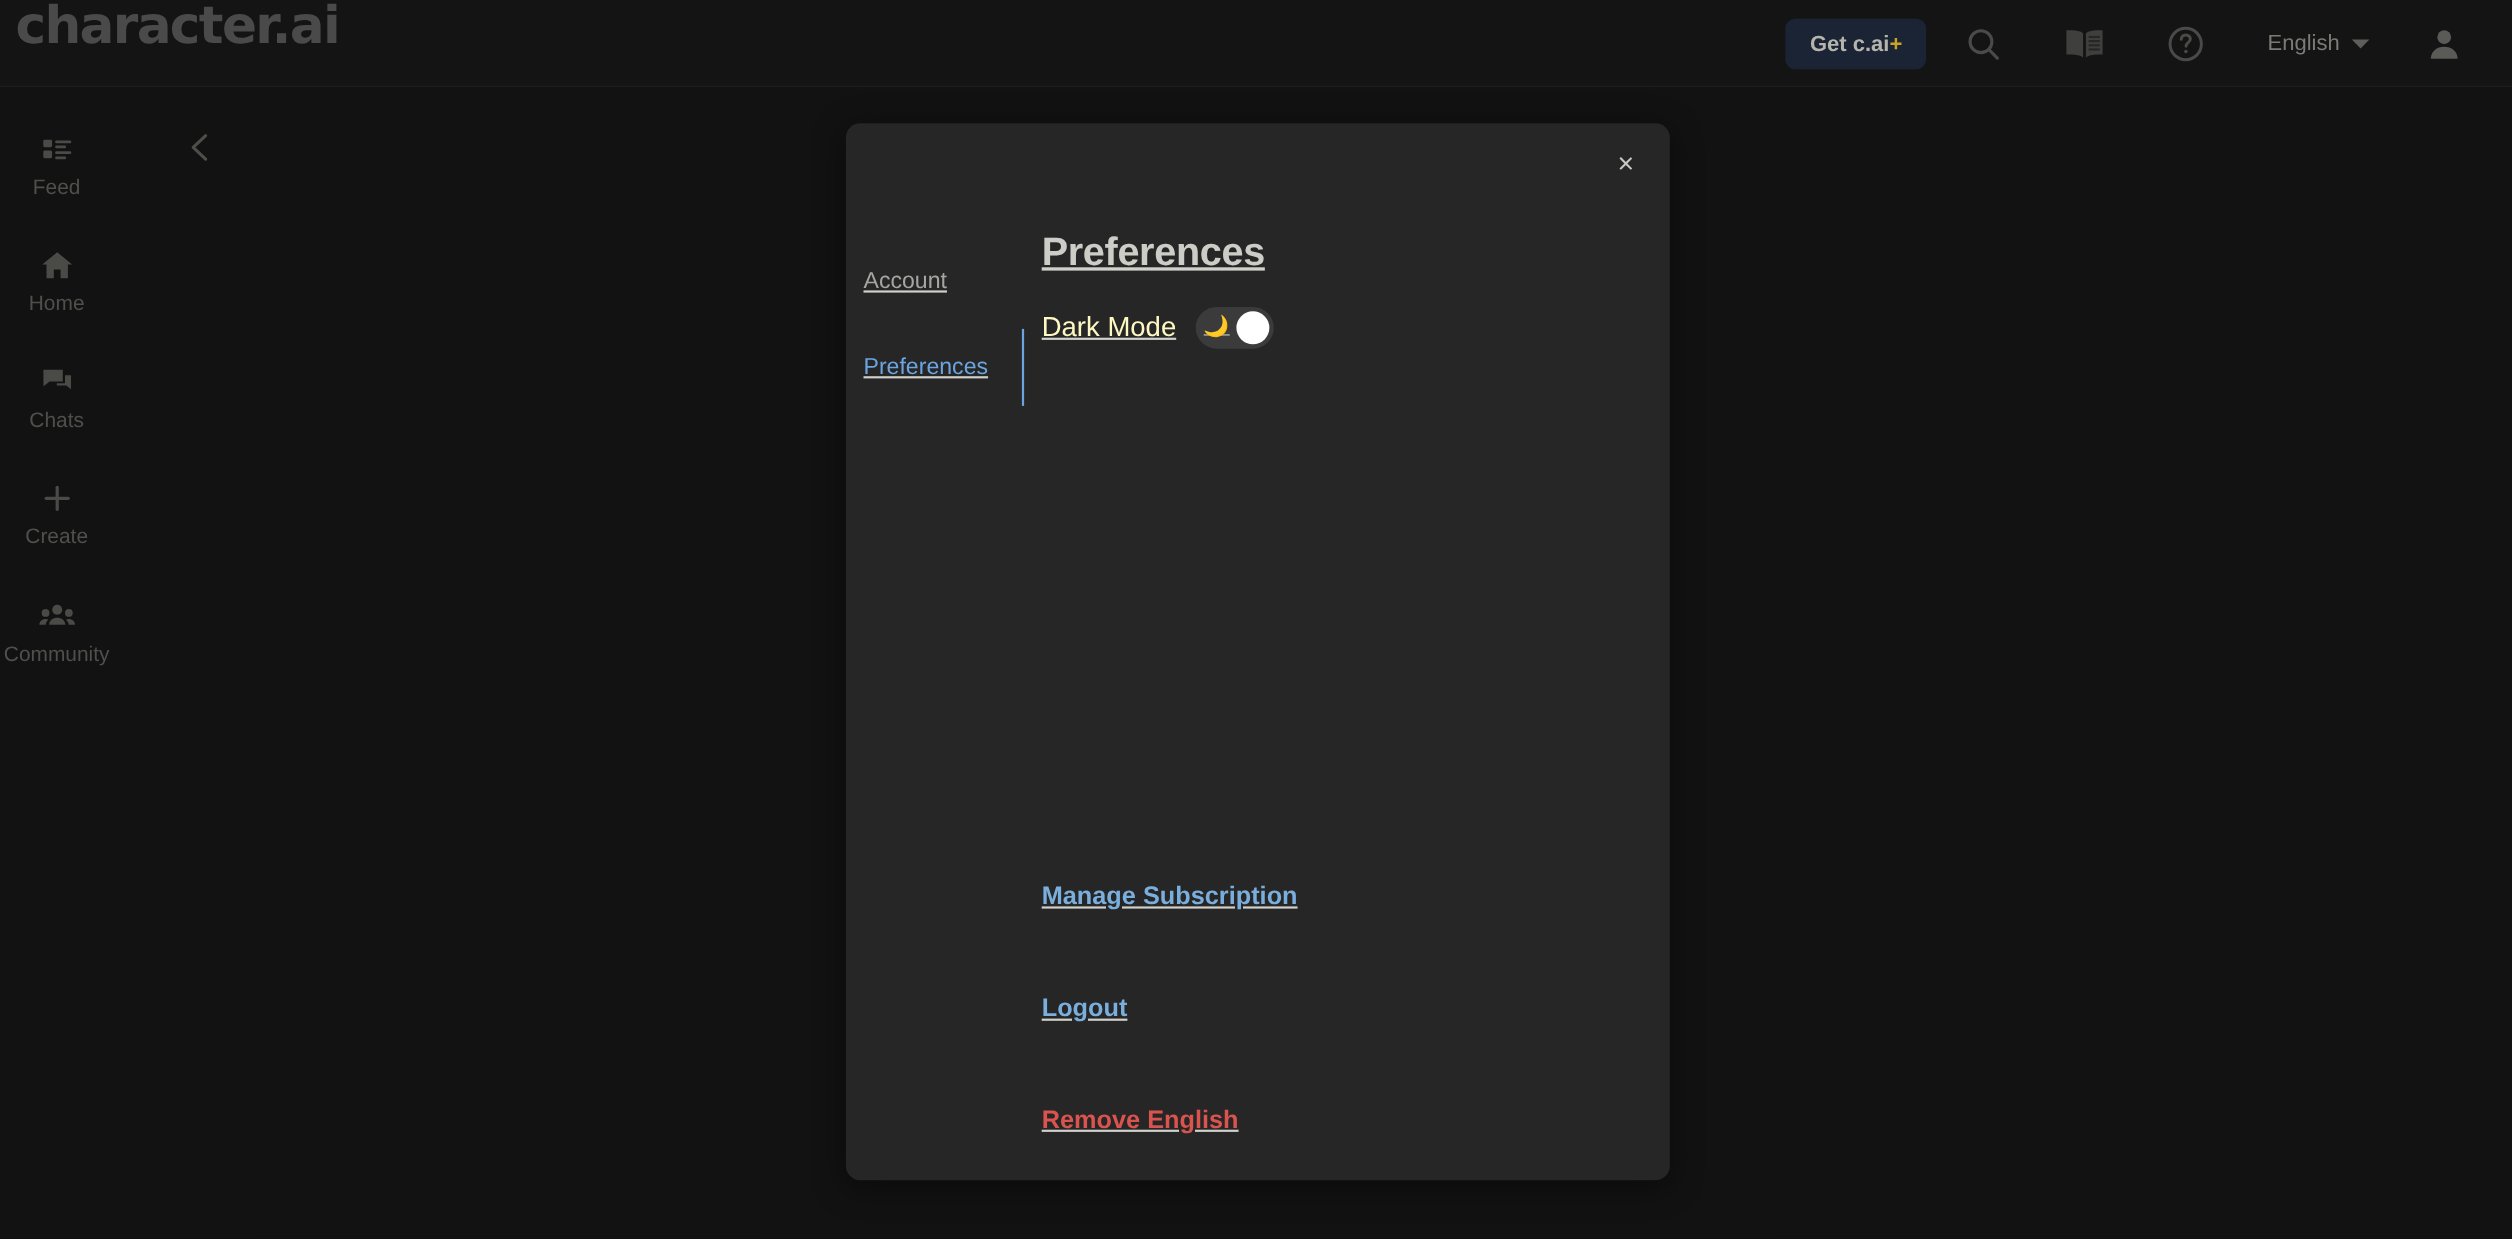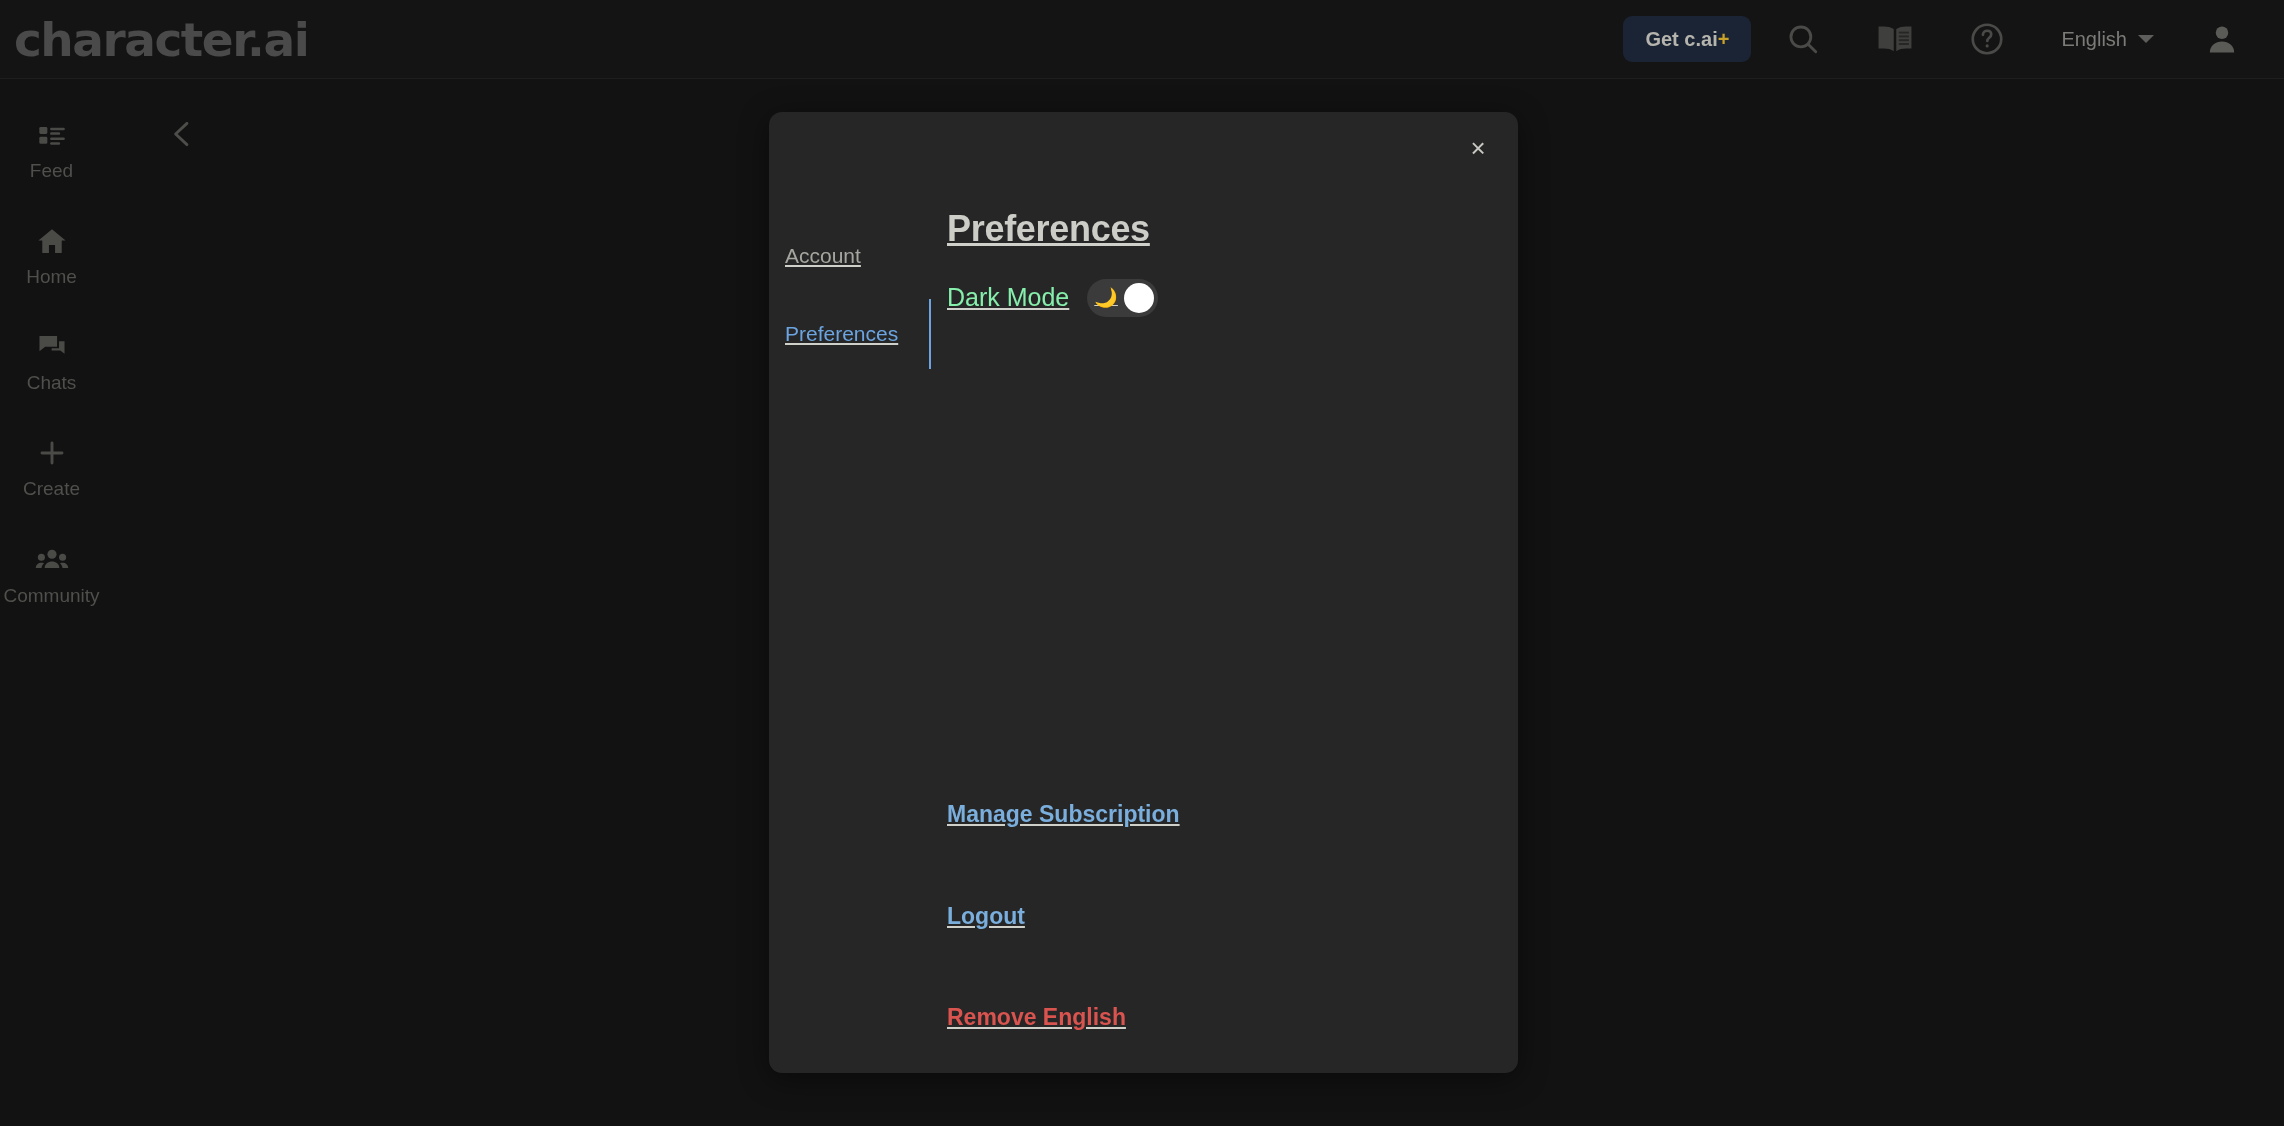--- a/index.html
+++ b/index.html
@@ -19,21 +19,21 @@
 
   
   #header {
     position: absolute;
     top: 0; left: 0;
     width: 2284px;
     height: 79px;
     background: #141414;
     border-bottom: 1px solid #1e1e1e;
     display: flex;
-    align-items: center;
+    align-items: flex-start;
     z-index: 5;
   }
 
   #brand-logo {
     margin-left: 14px;
     font-size: 47px;
     font-weight: bold;
     letter-spacing: -1.5px;
     color: #4a4a4a;
     font-family: "DejaVu Sans", sans-serif;
@@ -250,21 +250,21 @@
   }
 
   #dark-mode-row {
     display: flex;
     align-items: center;
     gap: 18px;
   }
 
   #dark-mode-label {
     font-size: 25px;
-    color: #86efac;
+    color: #fef9c3;
     white-space: nowrap;
   }
 
   #dark-mode-toggle {
     width: 71px;
     height: 38px;
     border-radius: 19px;
     background: #3b3b3b;
     display: flex;
     align-items: center;

